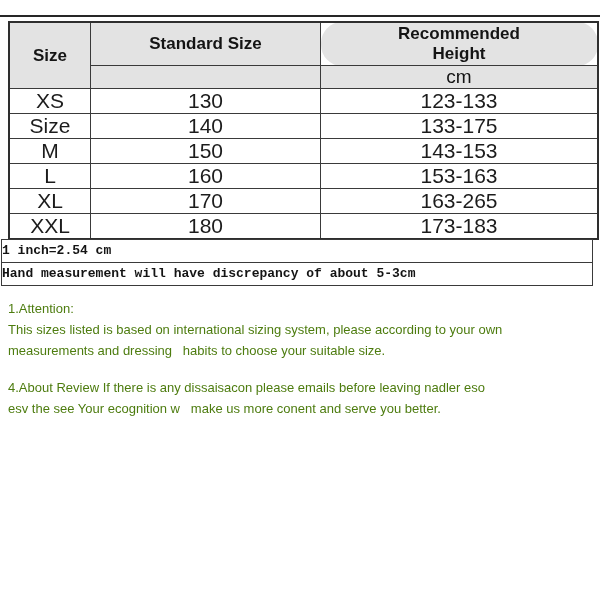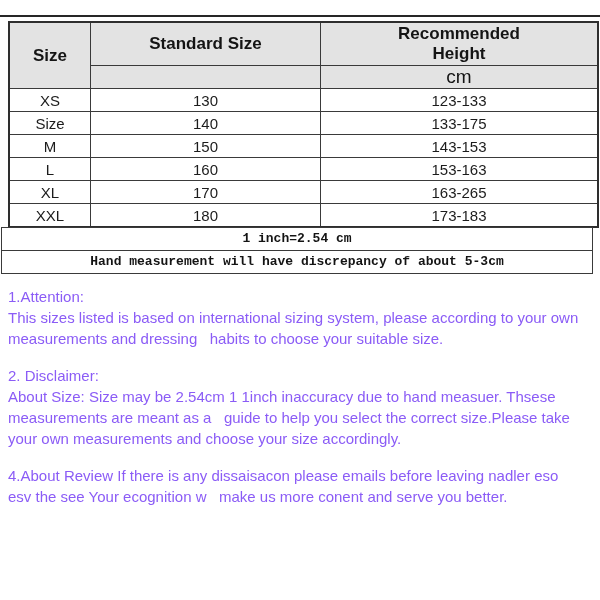--- a/index.html
+++ b/index.html
@@ -32,55 +32,54 @@
     text-align: center;
     vertical-align: middle;
     padding: 0;
     overflow: hidden;
   }
   table.size-table {
     border: 2px solid #2e2e2e;
   }
   .col-size   { width: 80px; }
   .col-std    { width: 229px; margin-left: 40px; }
-  .col-height { width: 276px; }
+  .col-height { width: 276px; border-radius: 21px; }
   thead th {
     background: #e3e3e3;
     font-weight: bold;
     font-size: 17px;
     color: #141414;
   }
   tr.head-main th { height: 42px; }
   tr.head-sub th  { height: 21px; font-weight: normal; font-size: 19px; }
   th.height-head { white-space: pre-line; line-height: 20px; }
   tbody td {
     height: 22px;
-    font-size: 15px;
+    font-size: 21px;
     background: #ffffff;
   }
   .fn-row {
     margin: -1px 7px 0 1px;
     border: 1px solid #3a3a3a;
     height: 22px;
     line-height: 22px;
-    text-align: center;
     font-family: "Liberation Mono", "DejaVu Sans Mono", monospace;
     font-weight: bold;
     font-size: 13px;
     color: #141414;
     background: #ffffff;
   }
   .notes {
     margin: 12px 8px 0 8px;
   }
   .note {
     white-space: pre-wrap;
-    font-size: 15px;
+    font-size: 13px;
     line-height: 21px;
-    color: #8b5cf6;
+    color: #4d7c0f;
     margin: 0;
   }
   .note + .note { margin-top: 16px; }
 </style>
 </head>
 <body>
 
 <div class="top-rule"></div>
 
 <table class="size-table">
@@ -130,19 +129,15 @@
   </tbody>
 </table>
 
 <div class="fn-row">1 inch=2.54 cm</div>
 <div class="fn-row">Hand measurement will have discrepancy of about 5-3cm</div>
 
 <div class="notes">
   <p class="note">1.Attention:
 This sizes listed is based on international sizing system, please according to your own
 measurements and dressing   habits to choose your suitable size.</p>
-  <p class="note">2. Disclaimer:
-About Size: Size may be 2.54cm 1 1inch inaccuracy due to hand measuer. Thsese
-measurements are meant as a   guide to help you select the correct size.Please take
-your own measurements and choose your size accordingly.</p>
   <p class="note">4.About Review If there is any dissaisacon please emails before leaving nadler eso
 esv the see Your ecognition w   make us more conent and serve you better.</p>
 </div>
 
 </body></html>

